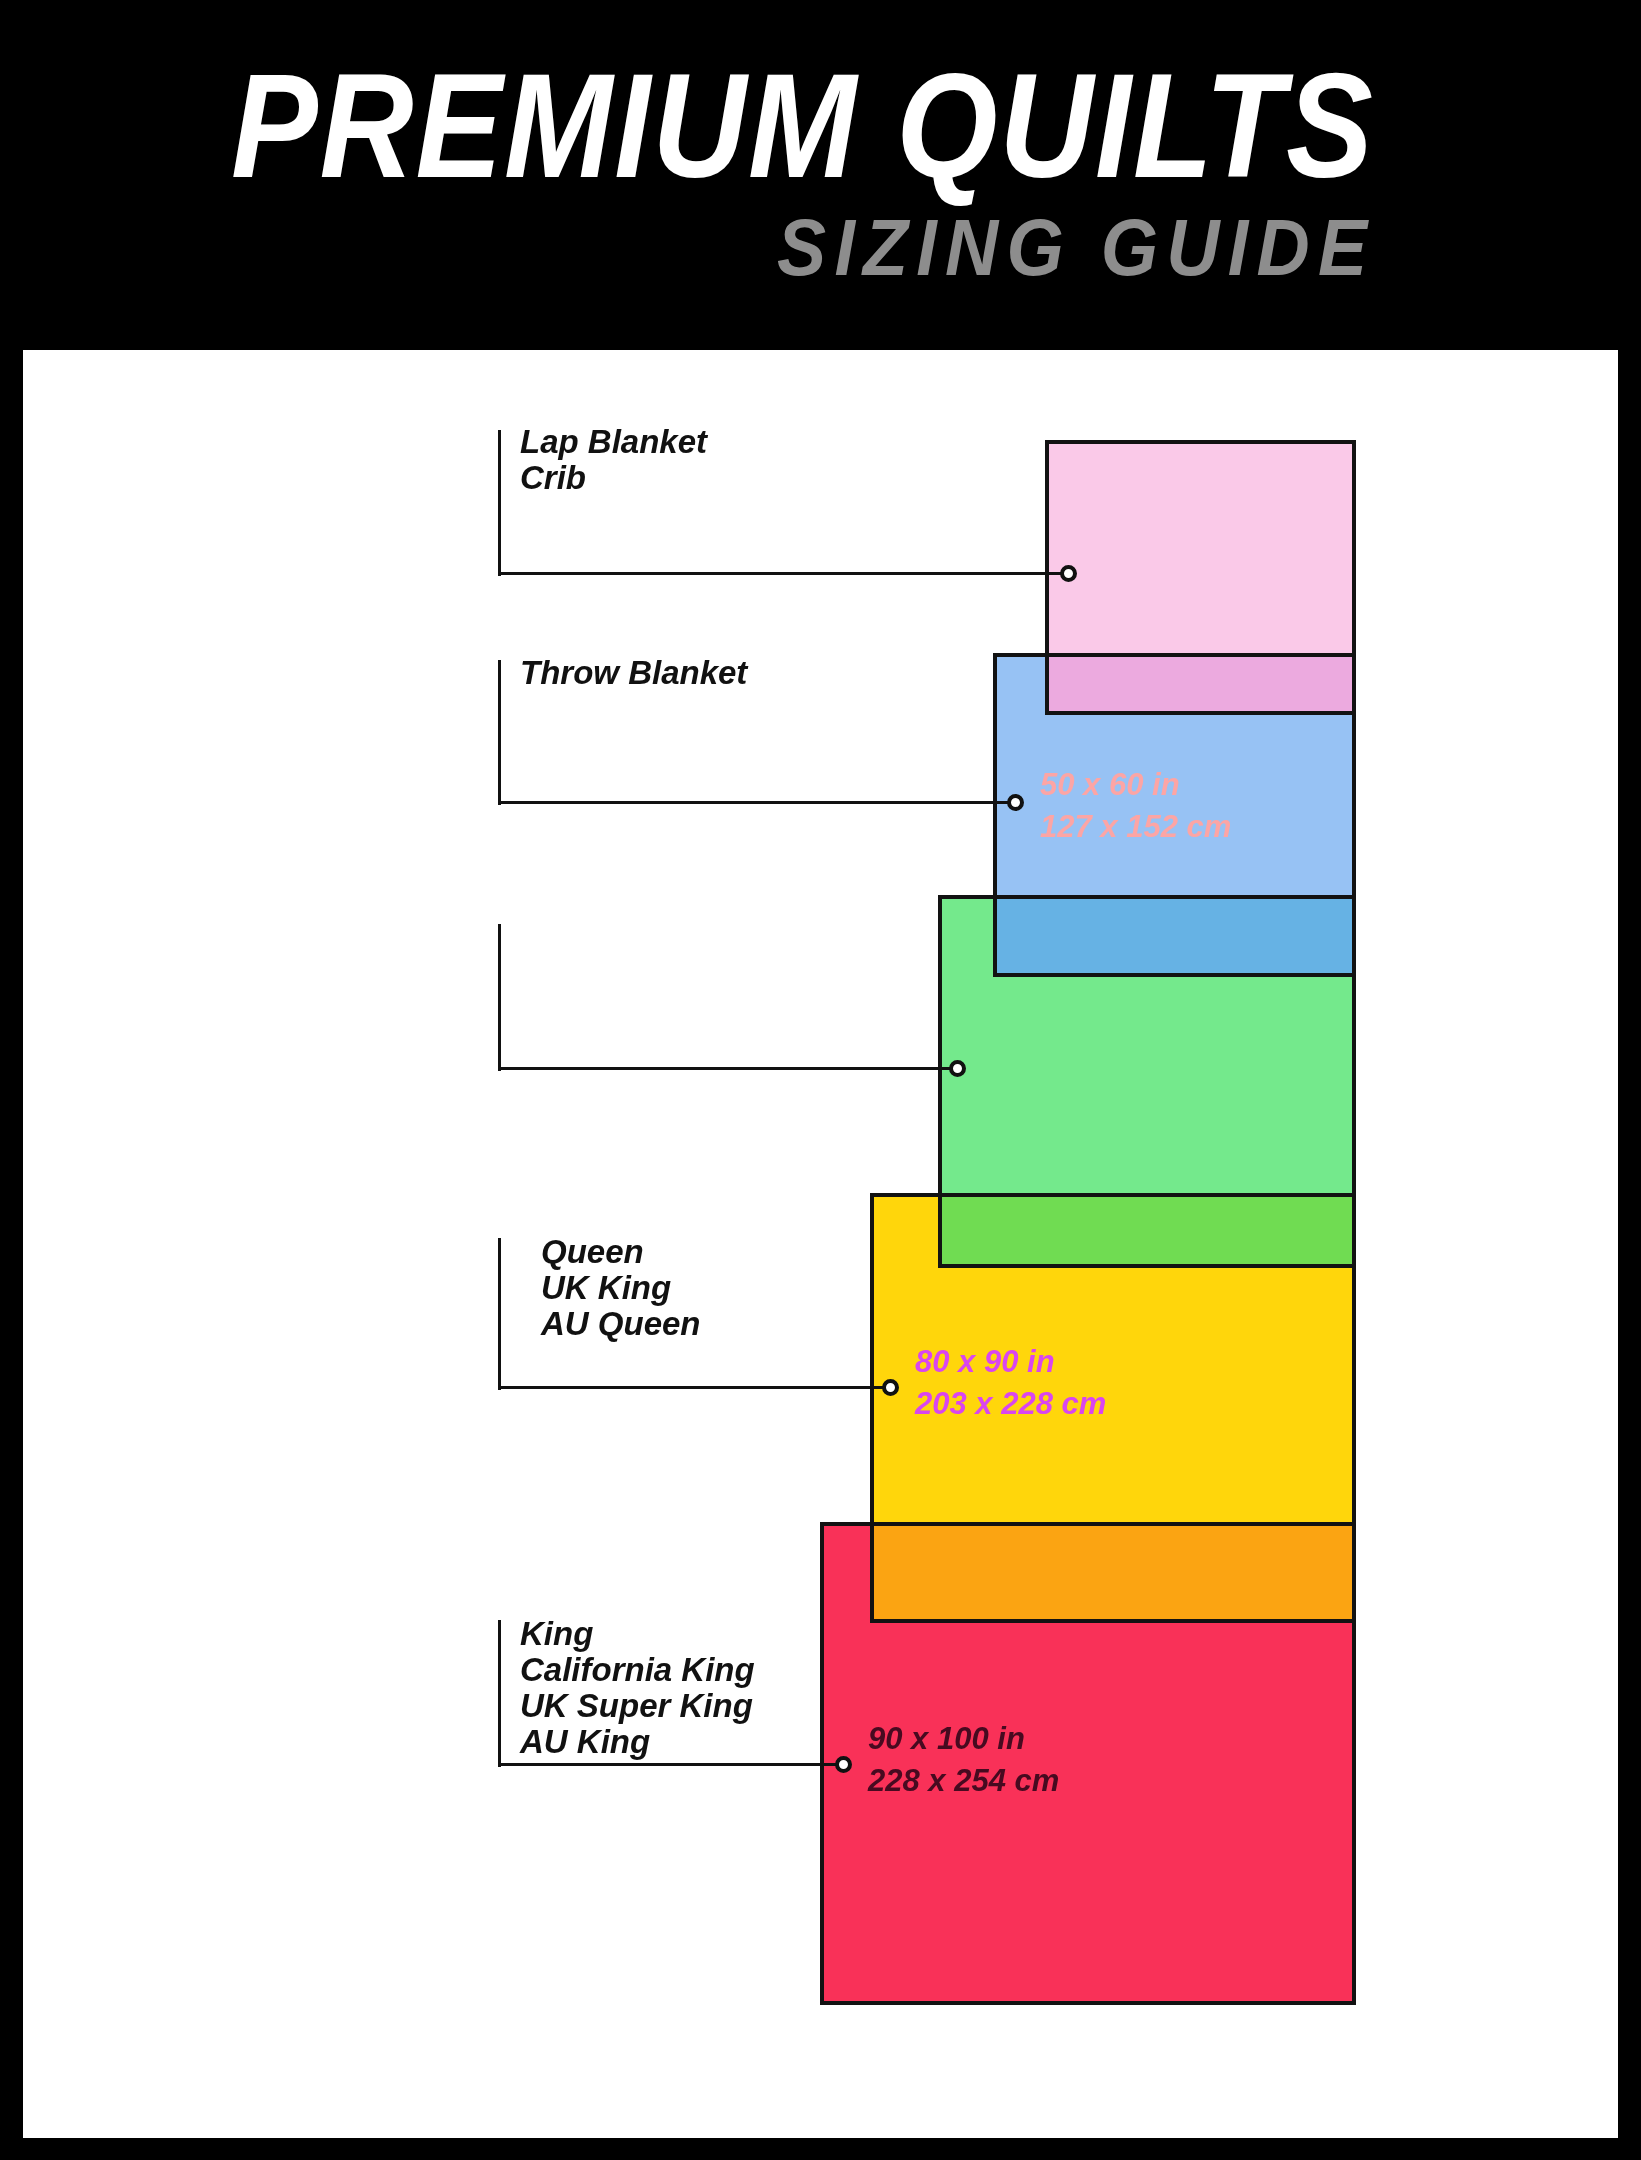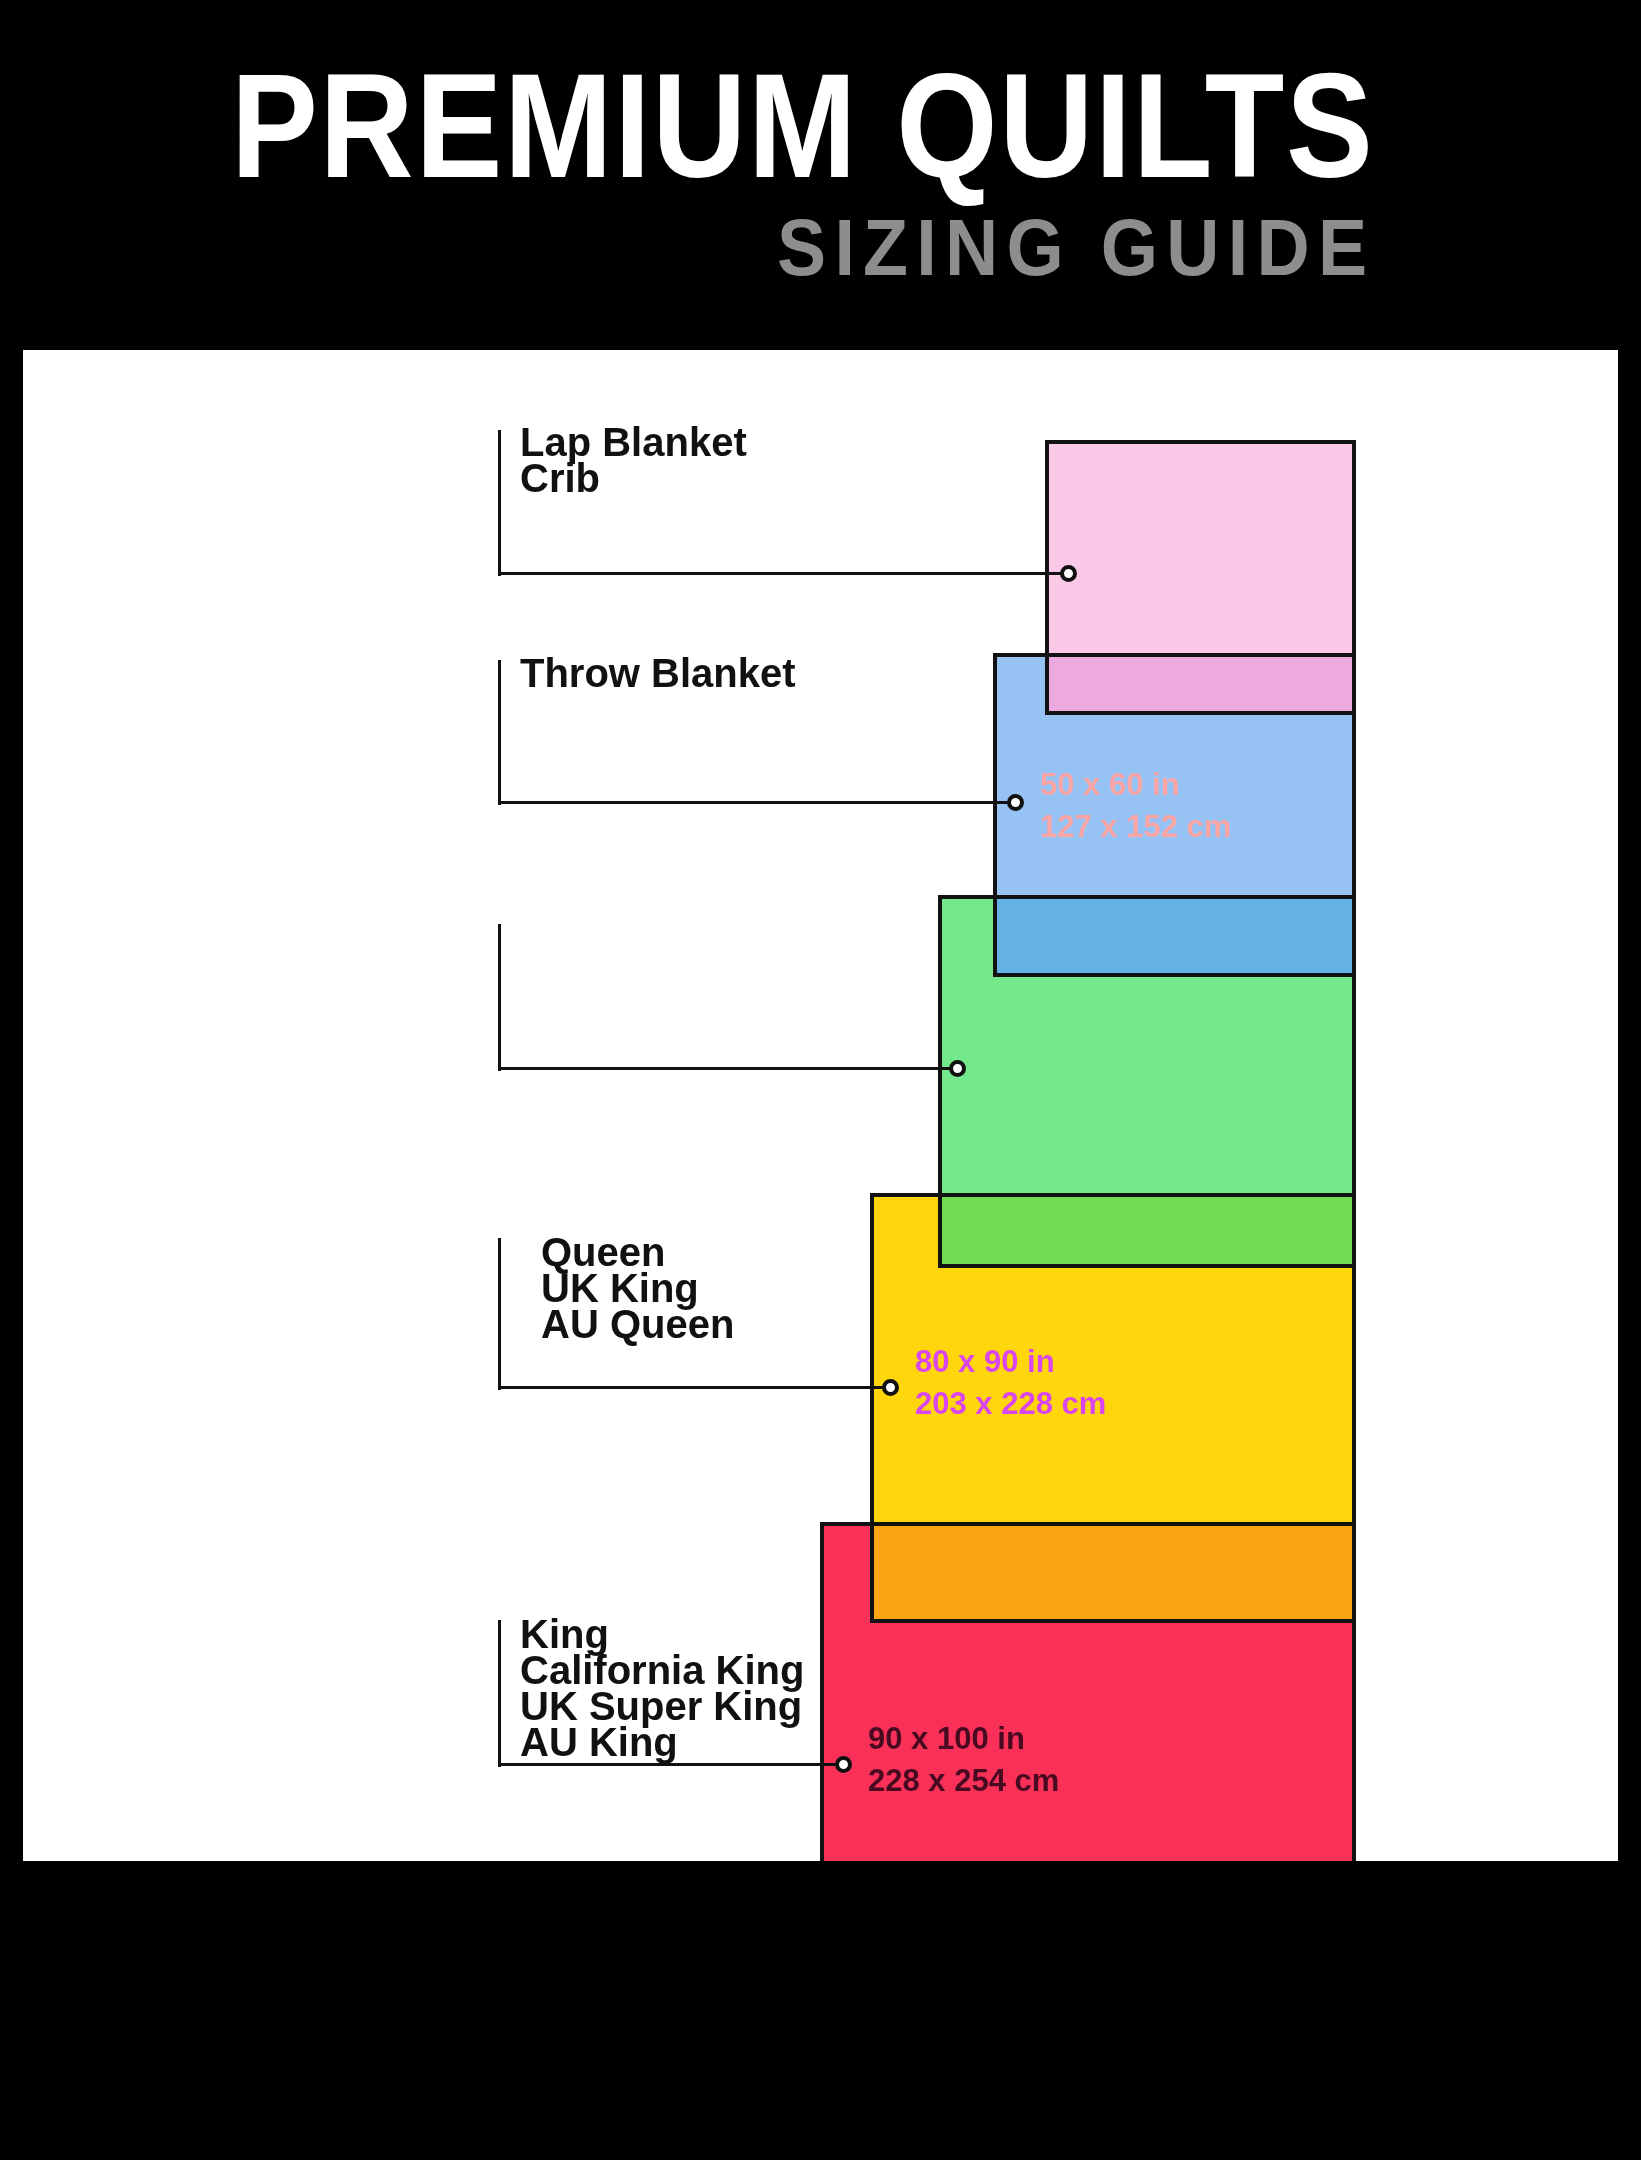--- a/index.html
+++ b/index.html
@@ -1,22 +1,23 @@
 <!DOCTYPE html>
 <html><head>
 <meta charset="utf-8">
 <style>
   html,body{margin:0;padding:0;background:#000;}
   *{box-sizing:border-box;}
   .frame{
     position:relative;
-    width:1641px;height:1861px;
+    width:1641px;height:2160px;
     background:#000;
     overflow:hidden;
     font-family:"Liberation Sans","DejaVu Sans",sans-serif;
+    font-style:italic;
   }
   .panel{
     position:absolute;
     left:23px;top:350px;
     width:1595px;height:1788px;
     background:#fff;
   }
   .title-wrap{position:absolute;right:266px;top:0;text-align:right;}
   .main-title{
     margin:0;position:absolute;right:0;top:52px;
@@ -29,21 +30,21 @@
     font-size:80px;line-height:1;font-weight:700;color:#8d8d8d;
     letter-spacing:9px;white-space:nowrap;
     transform:scaleX(.92);transform-origin:100% 50%;
   }
   #diagram{position:absolute;inset:0;}
   .rect-fill{position:absolute;}
   .rect-border{position:absolute;border:4px solid #121212;background:transparent;}
   .overlap-strip{position:absolute;}
   .label-block{
     position:absolute;color:#111;font-weight:700;
-    font-size:40px;line-height:36px;white-space:nowrap;z-index:40;
+    font-size:33px;line-height:36px;white-space:nowrap;z-index:40;
   }
   .leader-h{position:absolute;height:3px;background:#111;z-index:40;}
   .leader-v{position:absolute;width:3px;background:#111;z-index:40;}
   .leader-dot{
     position:absolute;width:17px;height:17px;border-radius:50%;
     background:#fff;border:4px solid #111;z-index:41;
   }
   .dim-block{
     position:absolute;font-weight:700;font-size:31px;line-height:42px;
     white-space:nowrap;z-index:40;letter-spacing:0;

